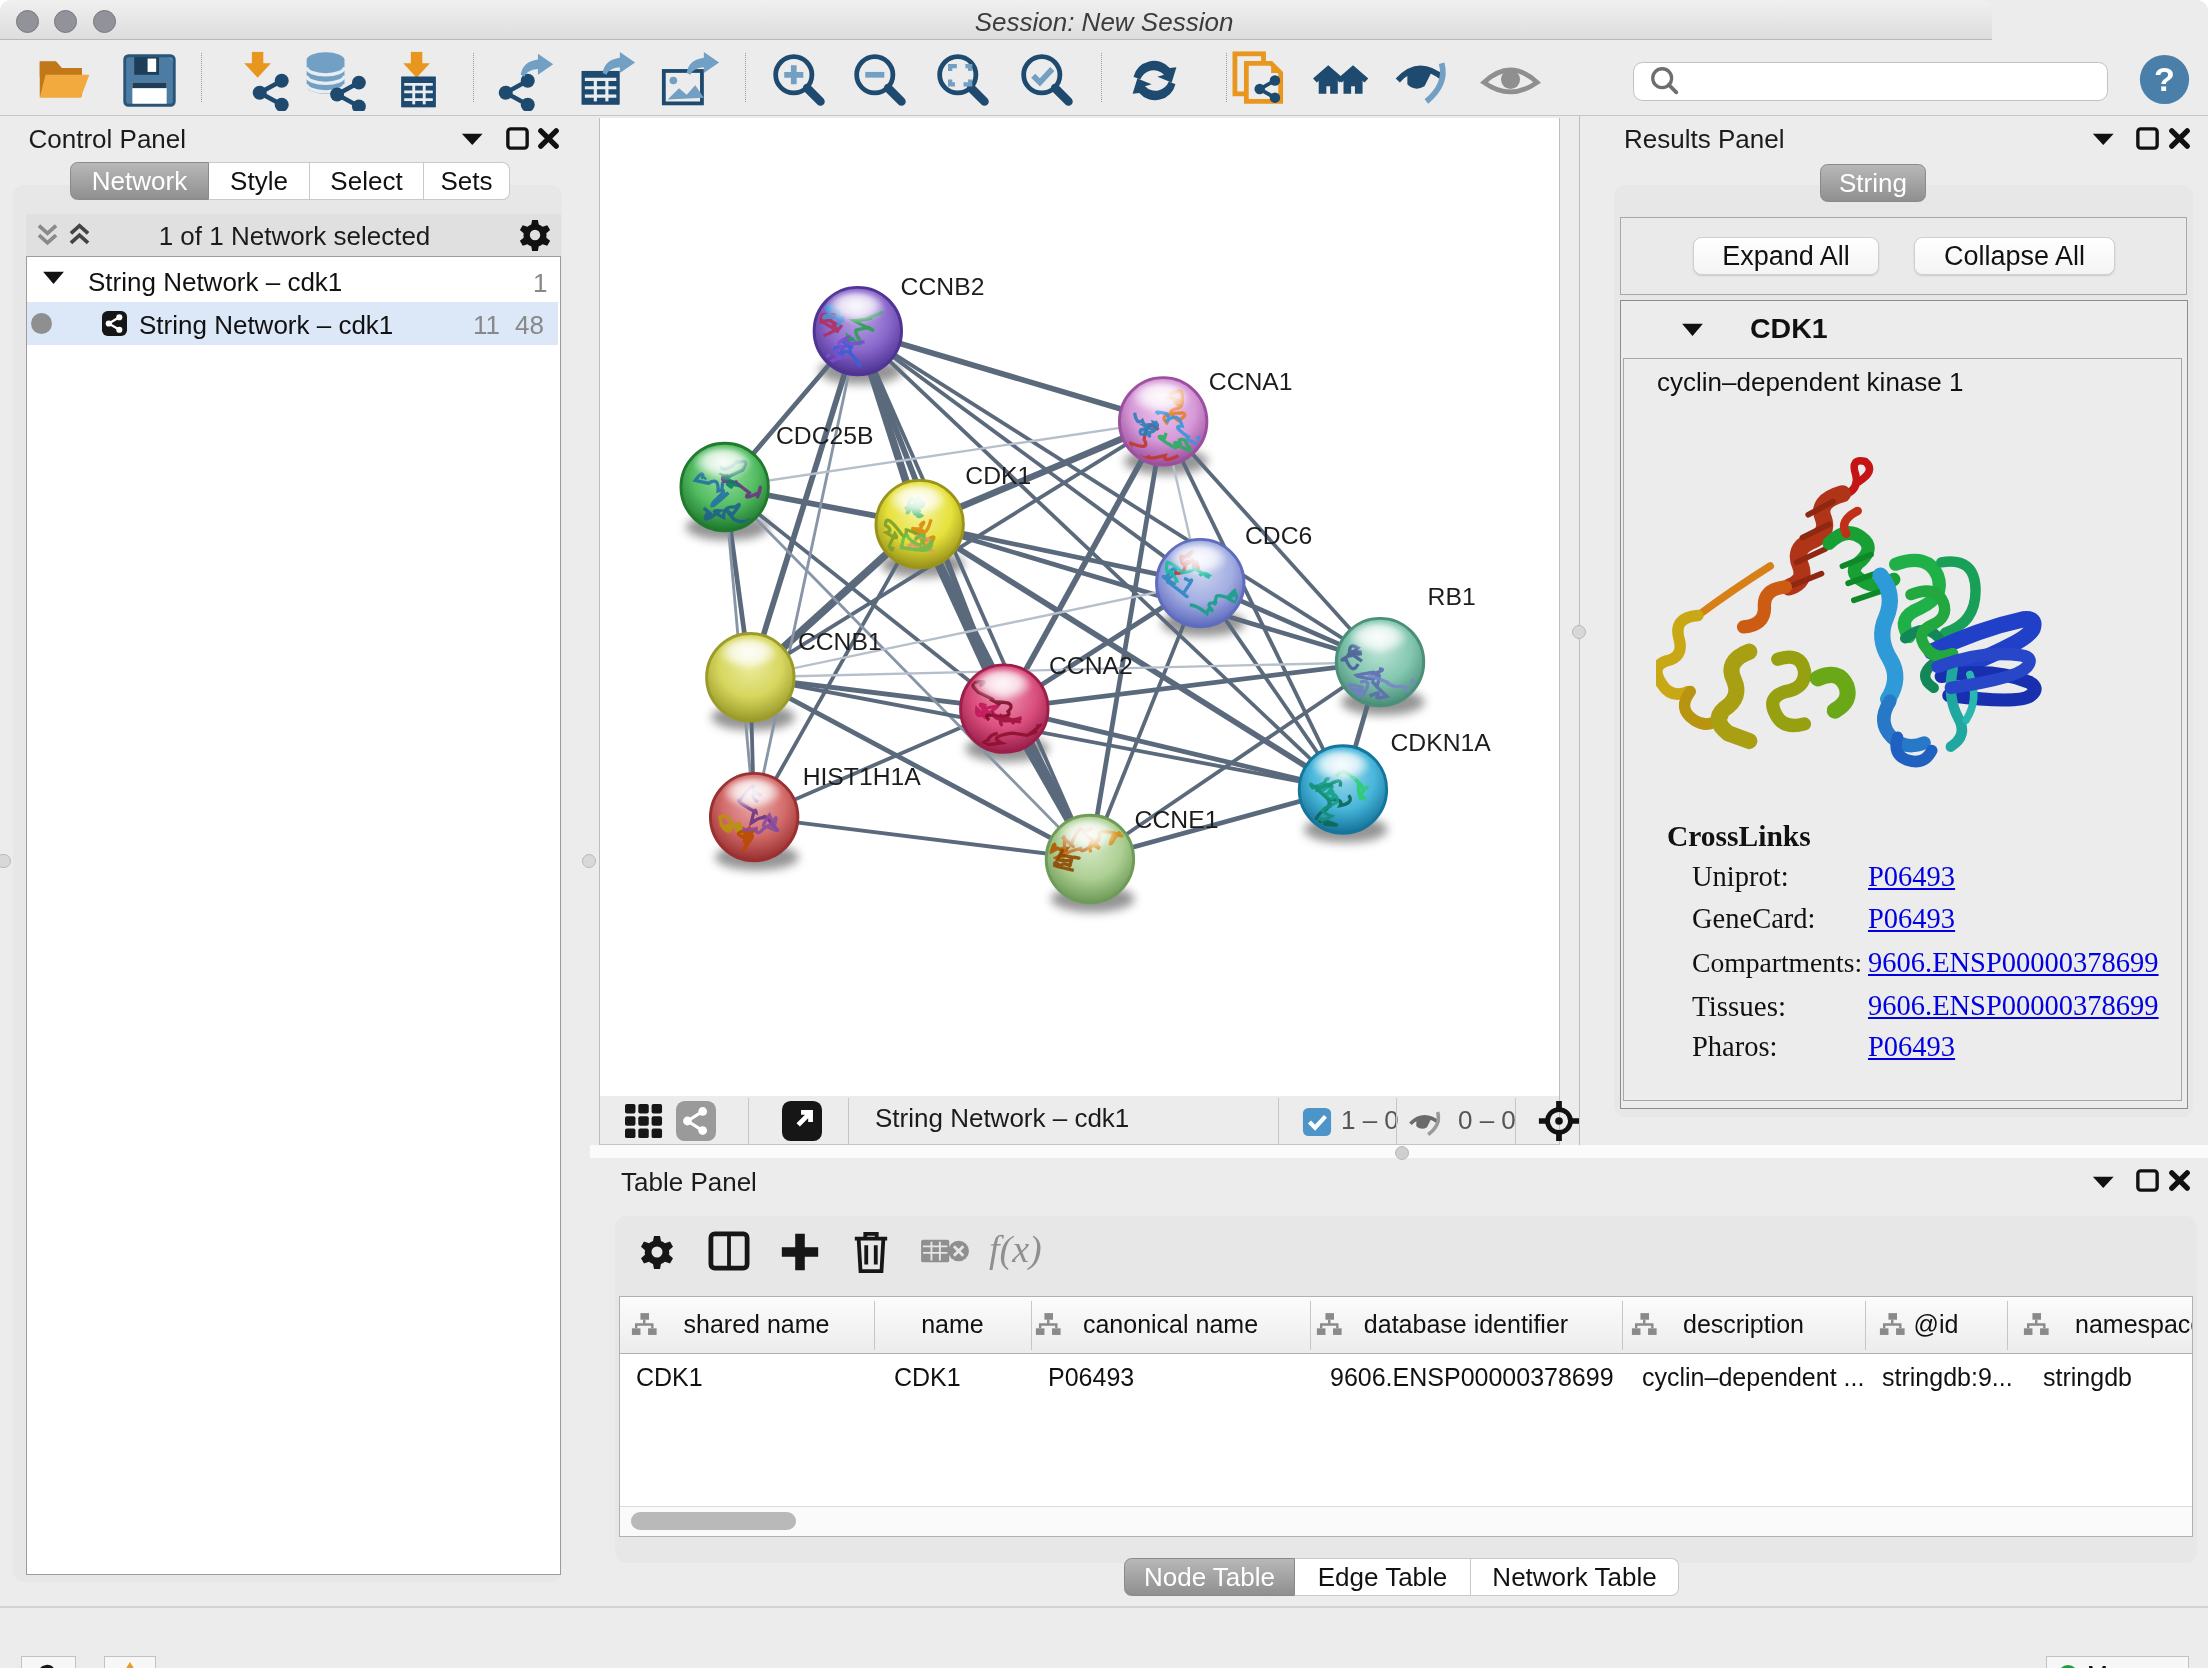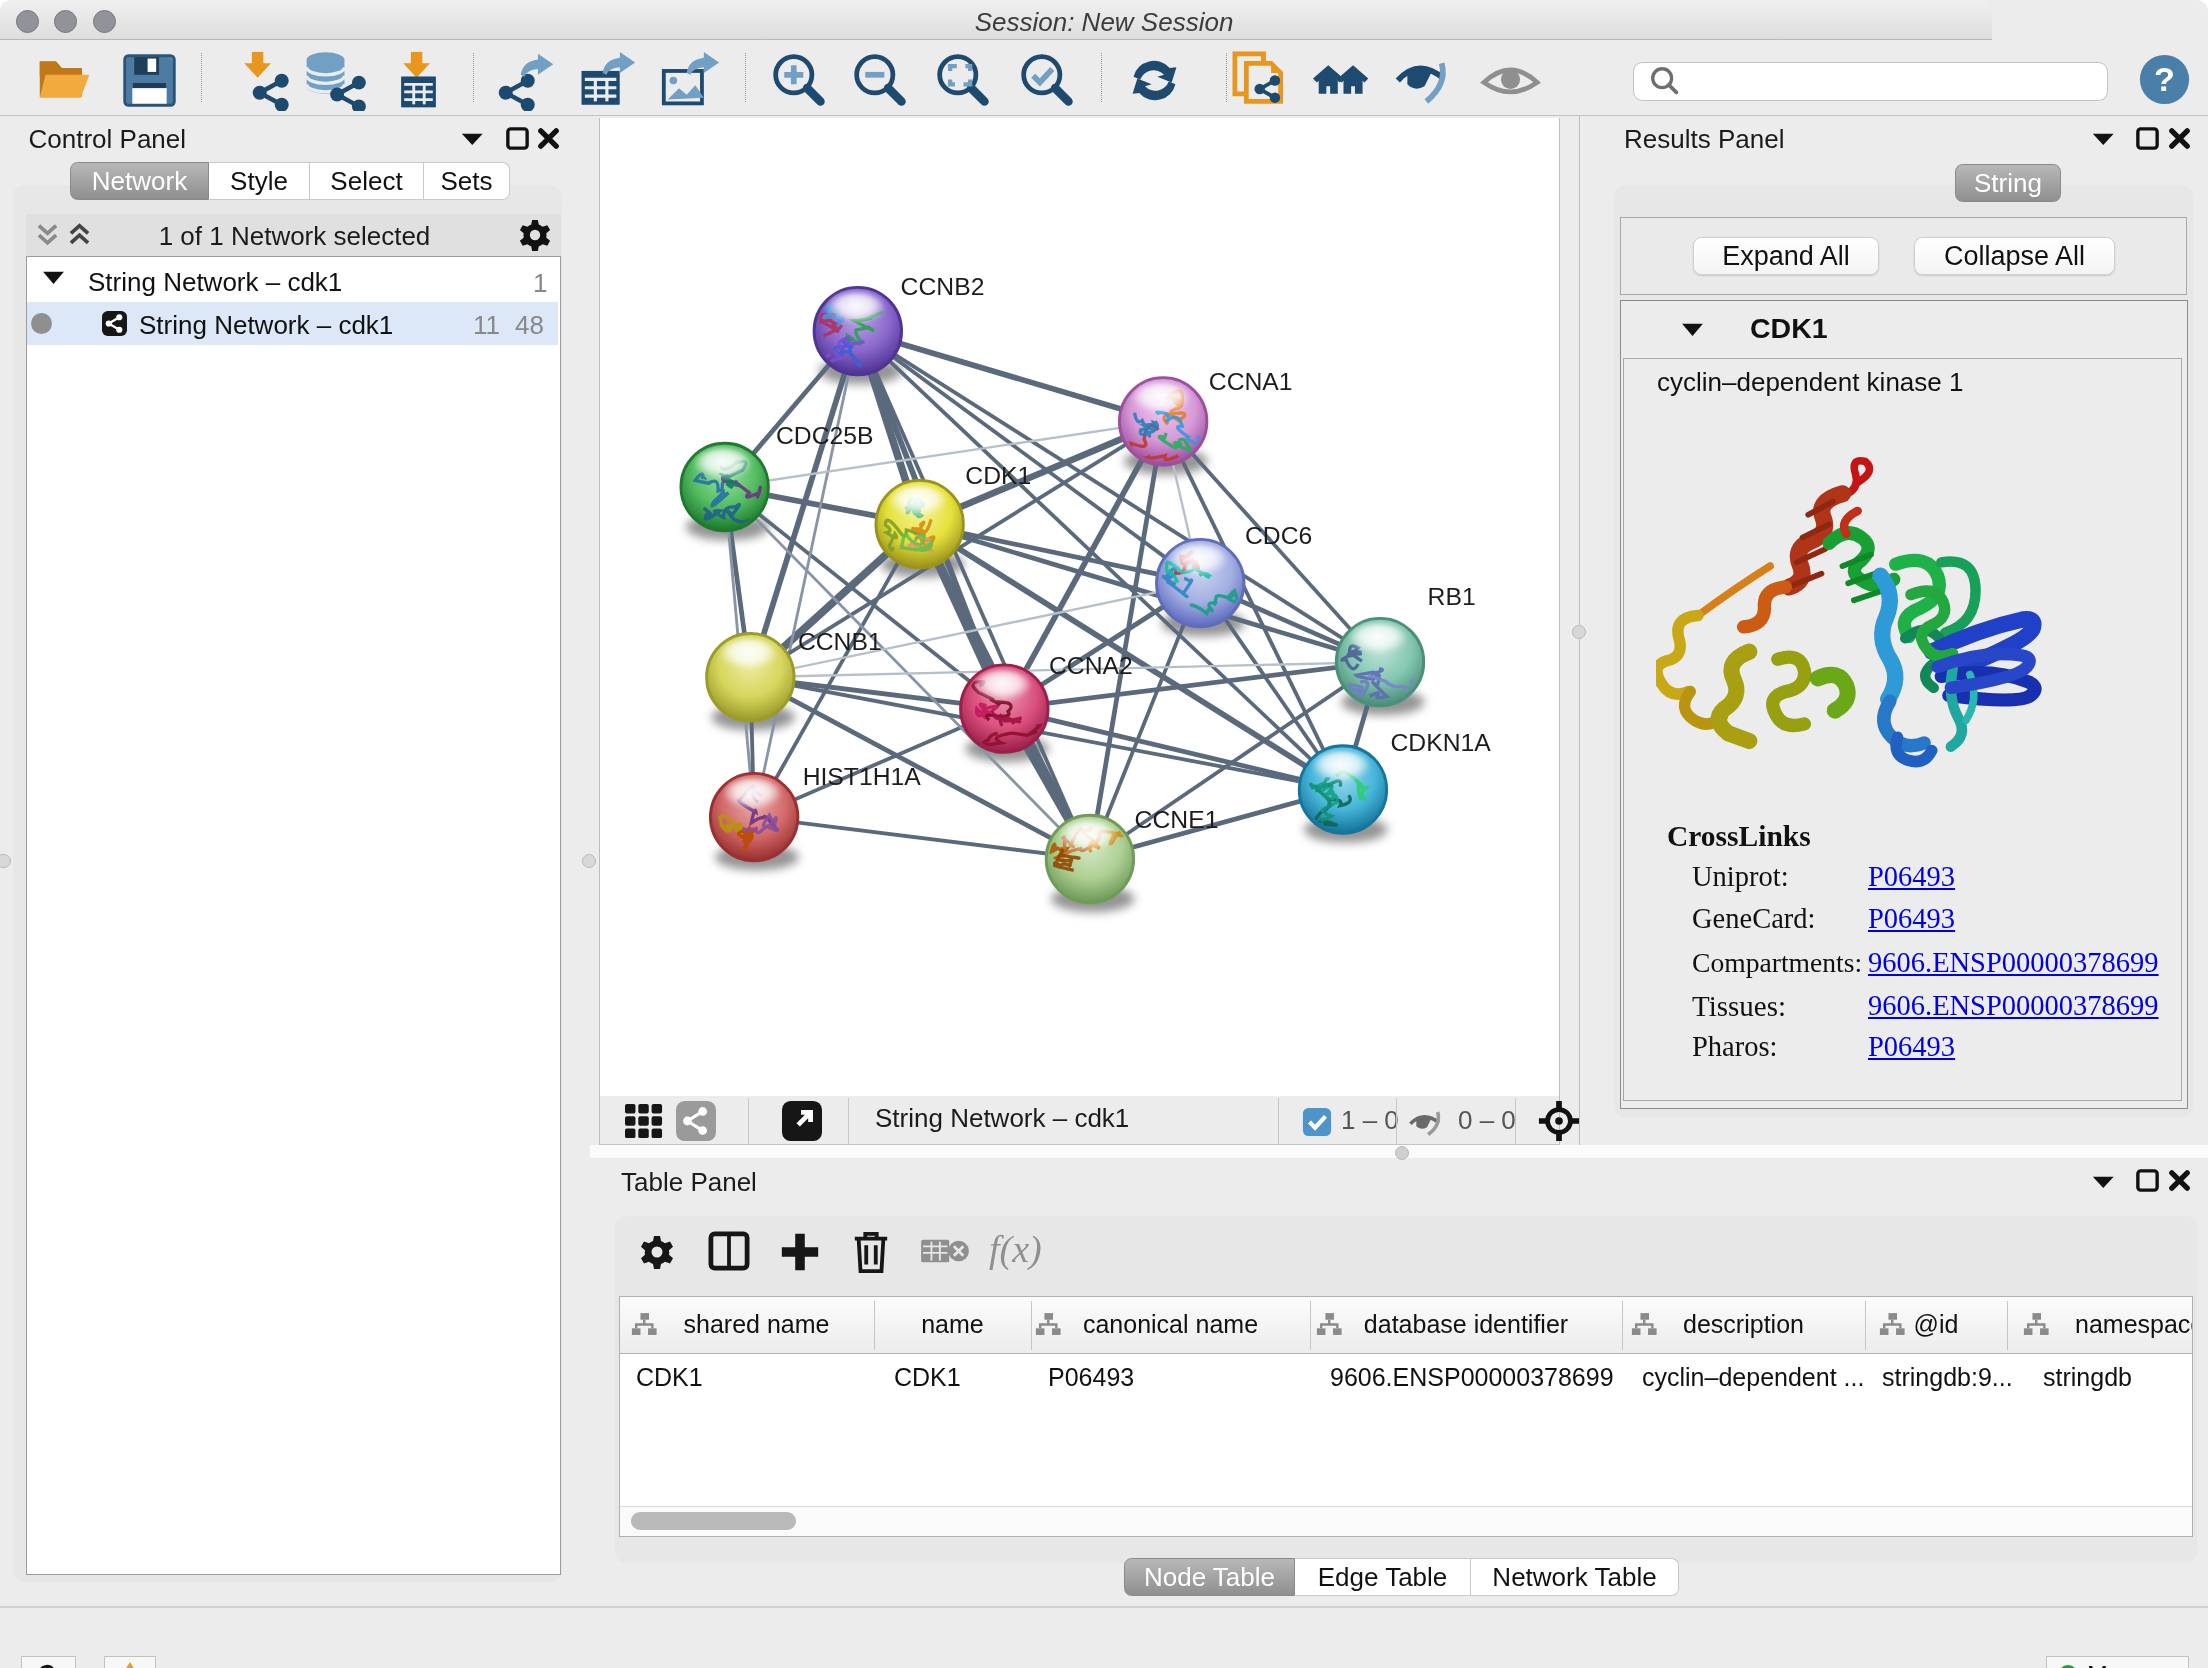--- a/index.html
+++ b/index.html
@@ -597,21 +597,21 @@
   <div class="ptitle abs" style="left:1624px; top:124px;">Results Panel</div>
     <svg class="abs" style="left:2089px; top:130px;" width="28.5" height="17" viewBox="0 0 30 18">
       <path d="M4 4 h22 l-11 12 z" fill="#111"></path>
     </svg>
     <svg class="abs" style="left:2134px; top:125px;" width="27" height="27" viewBox="0 0 28 28">
       <rect x="4" y="4" width="20" height="20" rx="3" fill="none" stroke="#111" stroke-width="3.5"></rect>
     </svg>
     <svg class="abs" style="left:2166px; top:125px;" width="27" height="27" viewBox="0 0 28 28">
       <path d="M6 6 L22 22 M22 6 L6 22" stroke="#111" stroke-width="5.5" stroke-linecap="round"></path>
     </svg>
-  <div class="tabrow" style="left:1921px; top:164px;padding-left:34px;">
+  <div class="tabrow" style="left:1786px; top:164px;padding-left:34px;">
     <div class="tab sel first last" style="width:106px; border-radius:7.6px;">String</div>
   </div>
   <div id="rp-box"></div>
   <div id="rp-box1"></div>
   <div class="btn" style="left:1693px; top:237px; width:186px; height:38px;">Expand All</div>
   <div class="btn" style="left:1914px; top:237px; width:201px; height:38px;">Collapse All</div>
   <div id="rp-box2"></div>
   <svg class="abs" style="left:1679px; top:321px;" width="27" height="17" viewBox="0 0 28 18">
       <path d="M3 3 h22 l-11 13 z" fill="#111"></path>
     </svg>

